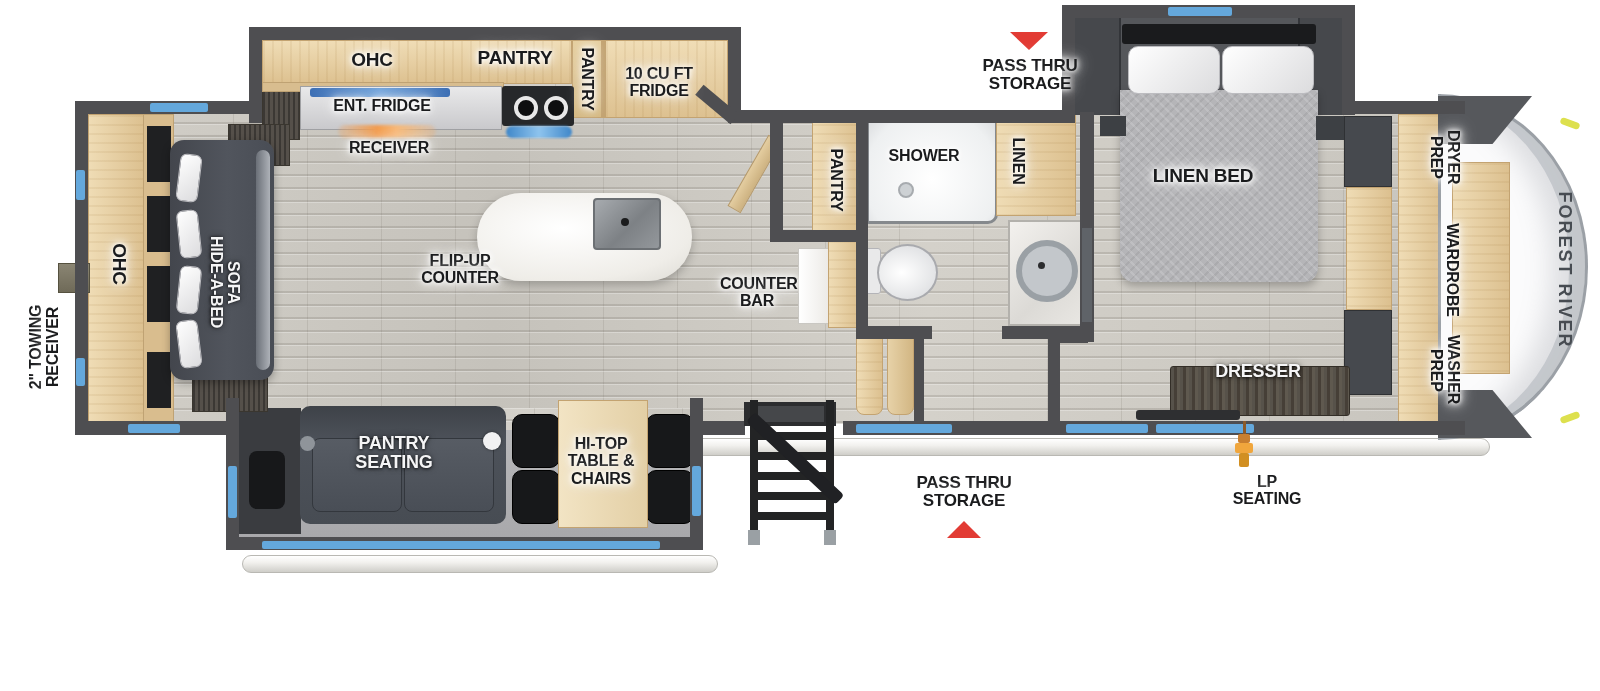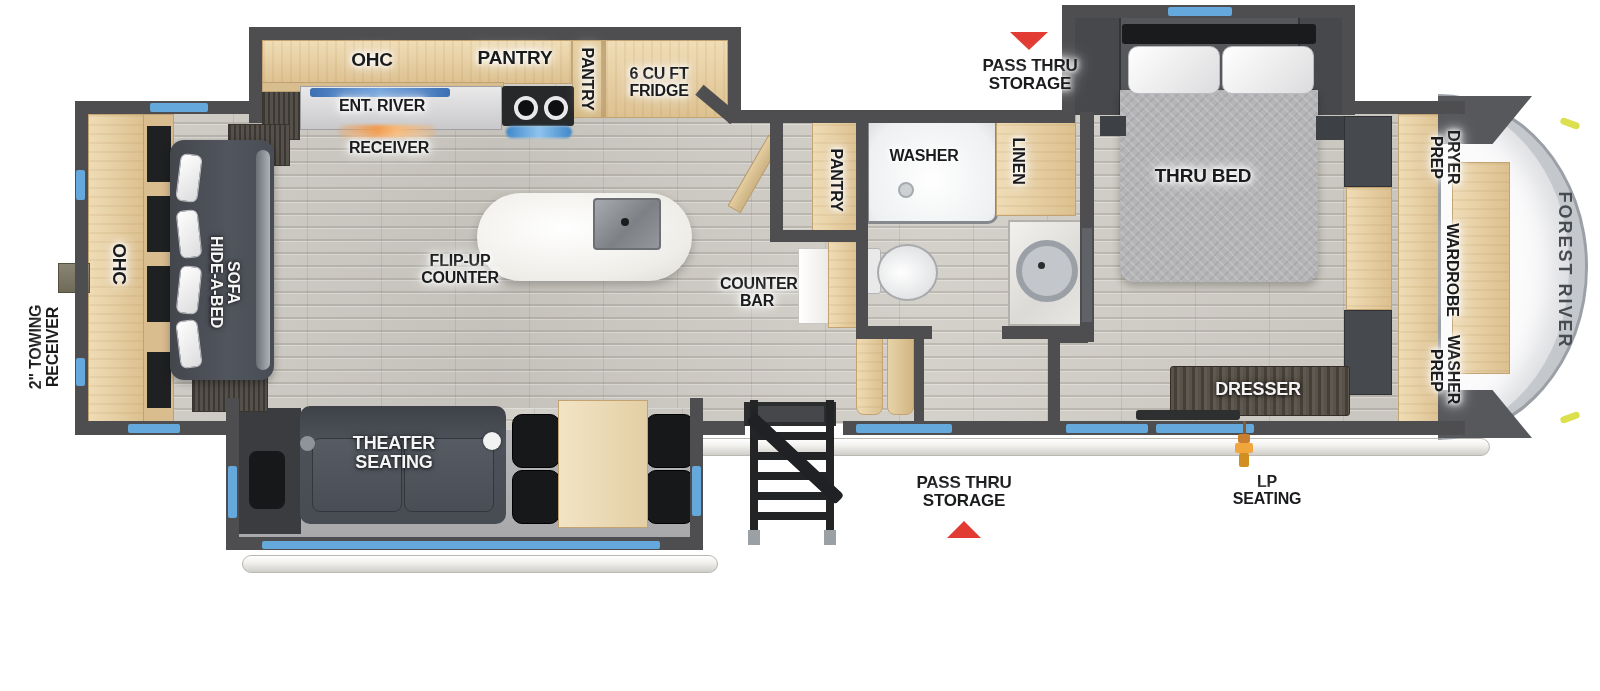--- a/index.html
+++ b/index.html
@@ -204,35 +204,36 @@
   <div class="abs" style="left:1238px;top:434px;width:12px;height:9px;z-index:31;background:#c87f2f;border-radius:2px;"></div>
   <div class="abs" style="left:1235px;top:443px;width:18px;height:10px;z-index:31;background:#f0a63c;border-radius:2px;"></div>
   <div class="abs" style="left:1239px;top:453px;width:10px;height:14px;z-index:31;background:#d18f22;border-radius:2px;"></div>
 
   <div class="arrow-down" style="left:1010px;top:32px;"></div>
   <div class="arrow-up" style="left:947px;top:521px;"></div>
 
   <div class="lbl" style="left:372px;top:60px;font-size:19px;">OHC</div>
   <div class="lbl" style="left:515px;top:58px;font-size:19px;">PANTRY</div>
   <div class="lbl vrl" style="left:587px;top:79px;">PANTRY</div>
-  <div class="lbl" style="left:659px;top:82px;width:100px;">6 CU FT FRIDGE</div>
-  <div class="lbl" style="left:382px;top:106px;">ENT. RIVER</div>
+  <div class="lbl" style="left:659px;top:82px;width:100px;">10 CU FT FRIDGE</div>
+  <div class="lbl" style="left:382px;top:106px;">ENT. FRIDGE</div>
   <div class="lbl" style="left:389px;top:148px;">RECEIVER</div>
   <div class="lbl" style="left:460px;top:269px;width:100px;">FLIP-UP COUNTER</div>
   <div class="lbl" style="left:757px;top:292px;width:74px;">COUNTER BAR</div>
   <div class="lbl vrl" style="left:836px;top:180px;">PANTRY</div>
-  <div class="lbl" style="left:924px;top:156px;">WASHER</div>
+  <div class="lbl" style="left:924px;top:156px;">SHOWER</div>
   <div class="lbl vrl" style="left:1018px;top:161px;">LINEN</div>
-  <div class="lbl big" style="left:1203px;top:176px;">THRU BED</div>
-  <div class="lbl w" style="left:1258px;top:390px;font-size:18px;">DRESSER</div>
+  <div class="lbl big" style="left:1203px;top:176px;">LINEN BED</div>
+  <div class="lbl w" style="left:1258px;top:372px;font-size:18px;">DRESSER</div>
   <div class="lbl vrl" style="left:1445px;top:157px;height:64px;">DRYER PREP</div>
   <div class="lbl vrl" style="left:1452px;top:270px;">WARDROBE</div>
   <div class="lbl vrl" style="left:1445px;top:370px;height:70px;">WASHER PREP</div>
   <div class="lbl vrl" style="left:119px;top:264px;font-size:19px;">OHC</div>
   <div class="lbl vlr w" style="left:225px;top:282px;height:118px;">HIDE-A-BED SOFA</div>
   <div class="lbl ccw" style="left:44px;top:347px;width:130px;">2" TOWING RECEIVER</div>
-  <div class="lbl w" style="left:394px;top:453px;width:112px;font-size:18px;">THEATER SEATING</div>
+  <div class="lbl w" style="left:394px;top:453px;width:112px;font-size:18px;">PANTRY SEATING</div>
+  <div class="lbl" style="left:601px;top:461px;width:100px;">HI-TOP TABLE &amp; CHAIRS</div>
   <div class="lbl" style="left:1030px;top:75px;width:120px;font-size:17px;">PASS THRU STORAGE</div>
   <div class="lbl" style="left:964px;top:492px;width:120px;font-size:17px;">PASS THRU STORAGE</div>
   <div class="lbl" style="left:1267px;top:490px;width:80px;">LP SEATING</div>
   <div class="lbl vrl" style="left:1564px;top:270px;font-size:18px;letter-spacing:2px;color:#474c52;text-shadow:none;z-index:41;">FOREST RIVER</div>
 
 </div>
 
 </body></html>

